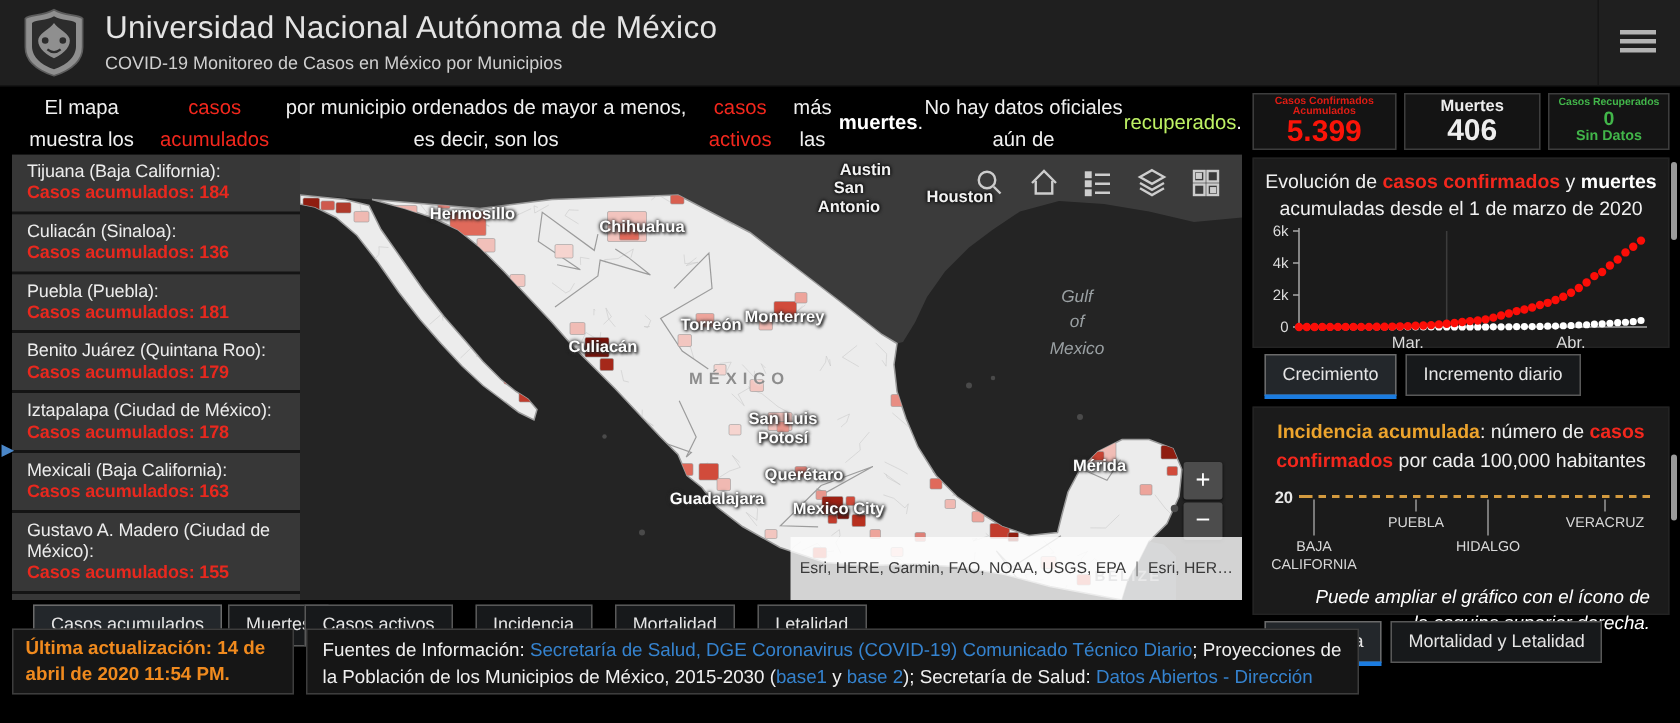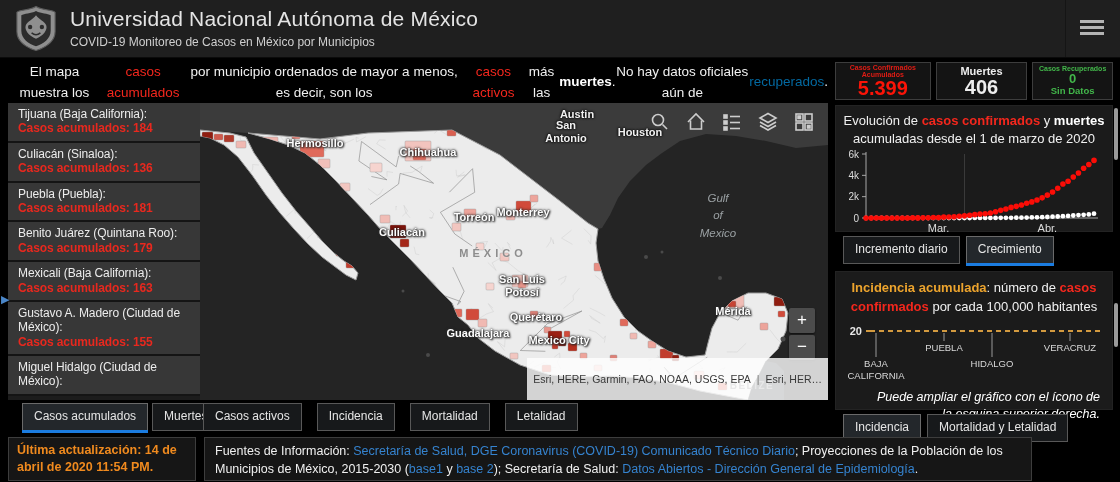--- a/index.html
+++ b/index.html
@@ -83,25 +83,25 @@
   .evo-title{margin-top:6px;text-align:center;font-size:13px;line-height:1.4;color:#f0f0f0;}
   .panel-tabs{display:flex;gap:6px;margin-top:4px;padding-left:8px;}
   .inc-card{margin-top:7px;height:139px;background:#1b1b1b;border:1px solid #232323;box-sizing:border-box;}
   .inc-title{margin-top:7px;text-align:center;font-size:13px;line-height:1.45;color:#f0f0f0;
              padding:0 12px;}
   .inc-note{font-style:italic;font-size:12.5px;color:#fff;text-align:right;padding:2px 12px 0 30px;line-height:1.4;}
   .inc-tabs{display:flex;gap:6px;margin-top:4px;padding-left:8px;}
 
   
   .p-w{color:#f0f0f0;} .p-r{color:#f3271d;} .p-rb{color:#f3271d;font-weight:bold;}
-  .p-g{color:#0369a1;} .p-wb{color:#ffffff;font-weight:bold;}
+  .p-g{color:#bef264;} .p-wb{color:#ffffff;font-weight:bold;}
   .p-ob{color:#eda42d;font-weight:bold;} .p-l{color:#3583cf;}
 
   
-  .footer{position:absolute;left:8px;top:437px;width:1024px;display:flex;gap:8px;}
+  .footer{position:absolute;left:8px;top:419px;width:898px;display:flex;gap:8px;}
   .f-box{border:1px solid #3d3d3d;background:#161616;box-sizing:border-box;height:44px;overflow:hidden;}
   .f-left{width:188px;color:#f08a1e;font-weight:bold;font-size:12.5px;padding:4px 8px;line-height:1.35;}
   .f-right{flex:1;color:#e9e9e9;font-size:12.5px;padding:4px 10px;line-height:1.45;}
 
   .scroll-thumb{position:absolute;left:1114px;width:4px;background:#9a9a9a;border-radius:2px;}
   .expander{position:absolute;left:1px;top:293px;color:#4a86c8;font-size:11px;cursor:pointer;}
 </style>
 </head>
 <body>
 
@@ -154,20 +154,24 @@
   <div class="muni-item">
     <div class="muni-name">Puebla (Puebla):</div>
     <div class="muni-value">Casos acumulados: 181</div>
   </div>
 
   <div class="muni-item">
     <div class="muni-name">Benito Juárez (Quintana Roo):</div>
     <div class="muni-value">Casos acumulados: 179</div>
   </div>
 
+  <div class="muni-item">
+    <div class="muni-name">Iztapalapa (Ciudad de México):</div>
+    <div class="muni-value">Casos acumulados: 178</div>
+  </div>
 
   <div class="muni-item">
     <div class="muni-name">Mexicali (Baja California):</div>
     <div class="muni-value">Casos acumulados: 163</div>
   </div>
 
   <div class="muni-item">
     <div class="muni-name">Gustavo A. Madero (Ciudad de México):</div>
     <div class="muni-value">Casos acumulados: 155</div>
   </div>
@@ -637,22 +641,22 @@
         <circle cx="222.9090909090909" cy="36.06933333333333" r="2.8" fill="#fb0d07"></circle>
         <circle cx="228.0909090909091" cy="33.296" r="2.8" fill="#fb0d07"></circle>
         <circle cx="233.27272727272728" cy="28.99733333333333" r="2.8" fill="#fb0d07"></circle>
         <circle cx="238.45454545454547" cy="24.99733333333333" r="2.8" fill="#fb0d07"></circle>
         <circle cx="243.63636363636363" cy="20.282666666666664" r="2.8" fill="#fb0d07"></circle>
         <circle cx="248.8181818181818" cy="16.517333333333333" r="2.8" fill="#fb0d07"></circle>
         <circle cx="254" cy="12.410666666666664" r="2.8" fill="#fb0d07"></circle>
       </svg>
   </div>
   <div class="panel-tabs" id="evo-tabs">
+      <div class="tab active">Crecimiento</div>
       <div class="tab">Incremento diario</div>
-      <div class="tab active">Crecimiento</div>
     </div>
 
   <div class="inc-card">
     <div class="inc-title" id="inc-title"><span class="p-ob">Incidencia acumulada</span><span class="p-w">: número de </span><span class="p-rb">casos confirmados</span><span class="p-w"> por cada 100,000 habitantes</span></div>
     <svg id="inc-svg" width="268" height="66" style="margin-left:4px;">
         <text x="22" y="18" text-anchor="end" fill="#e8e8e8" font-size="11" font-weight="bold" font-family="Liberation Sans, sans-serif">20</text>
         <line x1="26" y1="14" x2="34" y2="14" stroke="#d39a3f" stroke-width="2"></line>
         <line x1="30" y1="14" x2="260" y2="14" stroke="#d39a3f" stroke-width="2" stroke-dasharray="5 4"></line>
         <line x1="36" y1="16" x2="36" y2="40" stroke="#9a9a9a" stroke-width="1"></line>
         <text x="36" y="50" text-anchor="middle" fill="#d8d8d8" font-size="9.5" font-family="Liberation Sans, sans-serif">BAJA</text>

